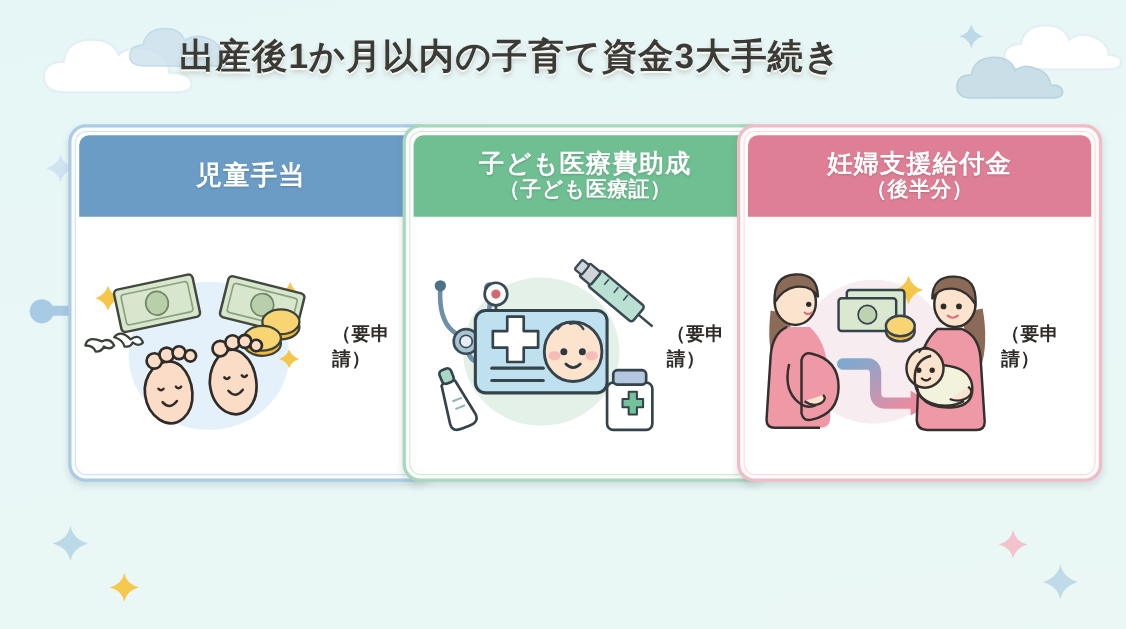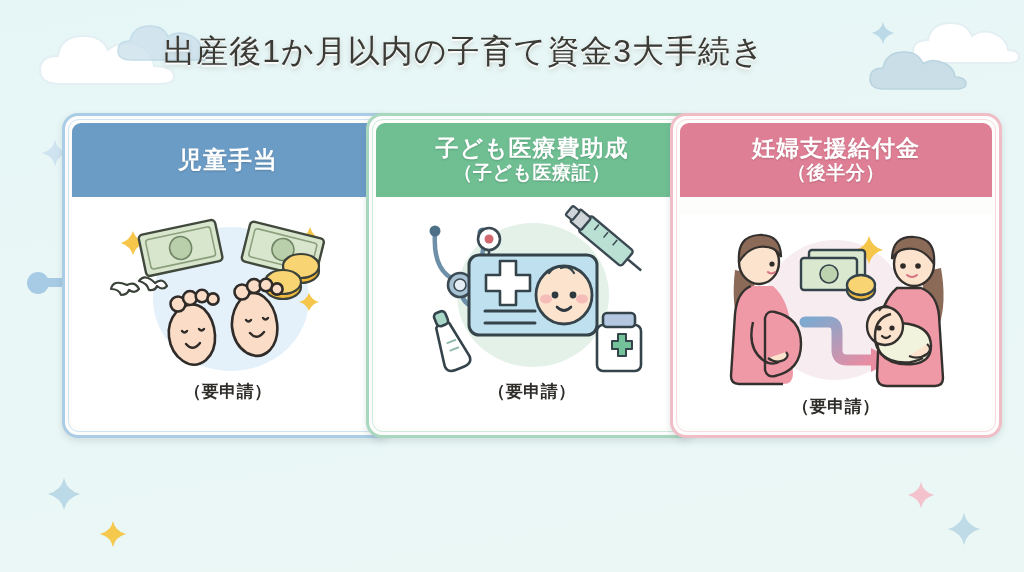--- a/index.html
+++ b/index.html
@@ -23,21 +23,21 @@
 
   .spark { position: absolute; }
   .spark svg { display: block; }
 
   
   #title {
     position: absolute;
     top: 30px; left: 0; width: 928px;
     text-align: center;
     font-size: 32px;
-    font-weight: normal;
+    font-weight: bold;
     letter-spacing: 1px;
     color: #3c3a35;
     text-shadow: 0 2px 0 rgba(255,255,255,.85), 0 3px 5px rgba(120,120,110,.35);
     z-index: 6;
   }
 
   
   .rail {
     position: absolute;
     height: 9px;
@@ -105,21 +105,20 @@
     margin-top: 1px;
   }
   .card-header.single .h-main { font-size: 24px; }
   .card-body {
     flex: 1;
     background: #ffffff;
     margin: 3px;
     margin-top: 2px;
     border-radius: 0 0 9px 9px;
     display: flex;
-    flex-direction: column;
     align-items: center;
     justify-content: flex-start;
     position: relative;
   }
   .illus {
     width: 246px;
     height: 175px;
     position: relative;
     margin-top: 4px;
   }
@@ -135,21 +134,21 @@
   
   .c-blue  .frame-outer { border-color: #aacce4; }
   .c-blue  .frame-inner { border-color: #cfe4f2; }
   .c-blue  .card-header { background: #6b9cc6; }
 
   .c-green .frame-outer { border-color: #a9d7bd; }
   .c-green .frame-inner { border-color: #cfeadc; }
   .c-green .card-header { background: #6fbf93; }
 
   .c-pink  .frame-outer { border-color: #f0bcc6; }
-  .c-pink  .frame-inner { border-color: #f8dbe1; gap: 15px; }
+  .c-pink  .frame-inner { border-color: #f8dbe1; }
   .c-pink  .card-header { background: #df7f95; }
 
   
   #caption {
     position: absolute;
     left: 0; top: 490px; width: 1024px;
     text-align: center;
     font-size: 28px;
     font-weight: bold;
     color: #2b2a27;

